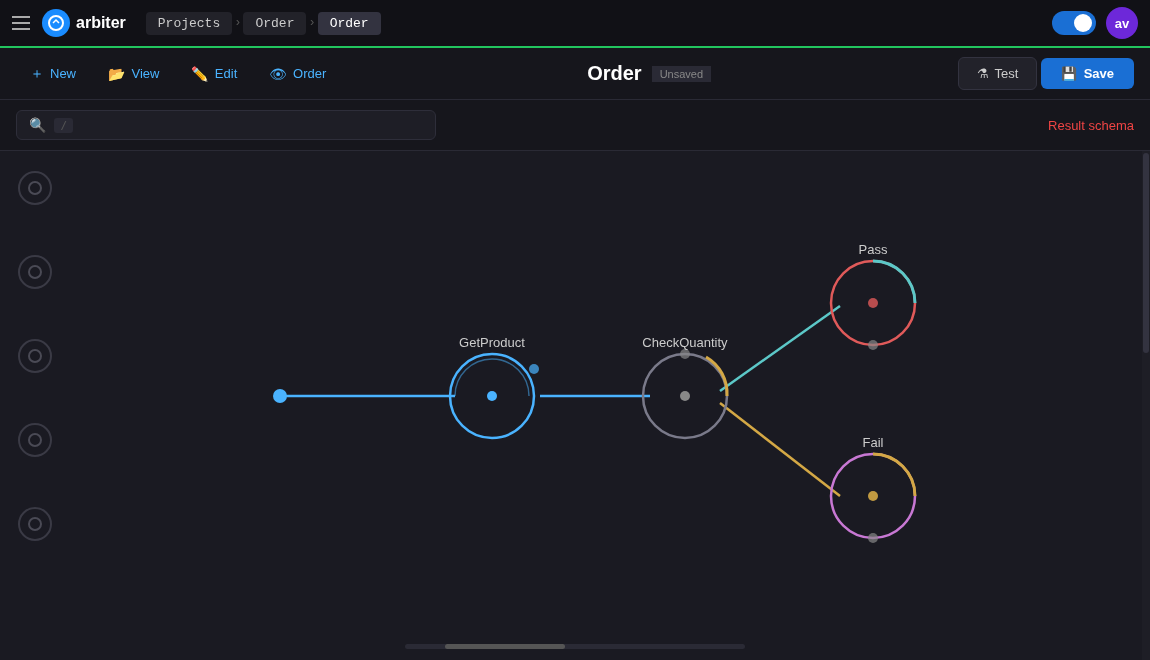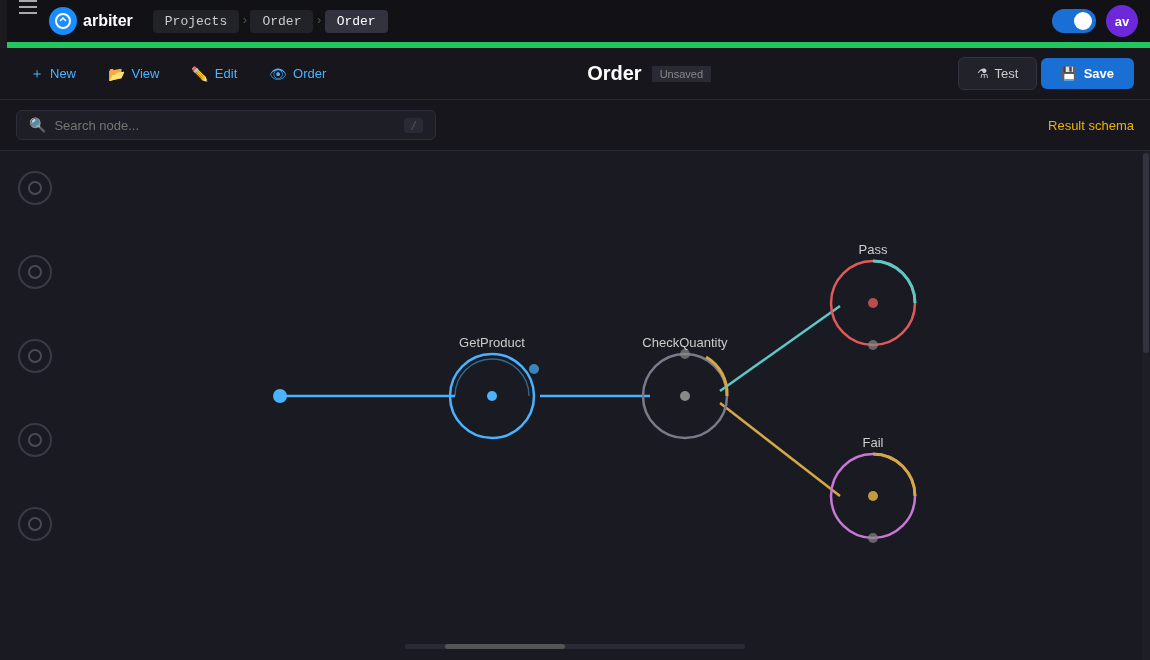--- a/index.html
+++ b/index.html
@@ -1,22 +1,22 @@
 <!DOCTYPE html>
 <html><head>
   <meta charset="utf-8">
   <style>
     * { margin: 0; padding: 0; box-sizing: border-box; }
     body { width: 1150px; height: 660px; background: #1a1a1f; color: #fff; font-family: -apple-system, BlinkMacSystemFont, 'Segoe UI', sans-serif; overflow: hidden; }
 
     
     .navbar {
-      display: flex; height: 48px;
-      background: #111116; border-bottom: 6px solid #22c55e;
-      padding: 0 12px; gap: 12px; margin-left: 7px;
+      display: flex; align-items: center; height: 48px;
+      background: #111116; border-bottom: 2px solid #22c55e;
+      padding: 0 12px; gap: 12px;
     }
     .hamburger { cursor: pointer; display: flex; flex-direction: column; gap: 4px; }
     .hamburger span { width: 18px; height: 2px; background: #aaa; display: block; }
     .logo { display: flex; align-items: center; gap: 6px; margin-right: 8px; }
     .logo-circle { width: 28px; height: 28px; border-radius: 50%; background: #1a8cff; display: flex; align-items: center; justify-content: center; font-size: 12px; font-weight: bold; }
     .logo-text { font-size: 16px; font-weight: 600; color: #fff; }
     .breadcrumb { display: flex; align-items: center; gap: 0; font-family: Liberation Mono, monospace; }
     .breadcrumb-item {
       padding: 4px 12px; font-size: 13px; color: #ccc;
       background: #222229; border-radius: 4px;
@@ -87,21 +87,21 @@
     }
     .search-icon { color: #555; font-size: 14px; }
     .search-input {
       background: transparent; border: none; outline: none;
       color: #aaa; font-size: 13px; width: 100%;
     }
     .search-slash {
       color: #555; background: #2a2a35; border-radius: 3px;
       padding: 1px 6px; font-size: 11px; font-family: monospace;
     }
-    .result-schema { margin-left: auto; color: #eab308; font-size: 13px; cursor: pointer; }
+    .result-schema { margin-left: auto; color: #ef4444; font-size: 13px; cursor: pointer; }
 
     
     .canvas {
       position: relative; flex: 1;
       background: #1a1a22;
       width: 100%; height: calc(660px - 48px - 52px - 50px);
       overflow: hidden;
     }
 
     
@@ -210,21 +210,20 @@
   </button>
   <button class="save-btn">
     <span>💾</span>
     <span>Save</span>
   </button>
 </div>
 
 <div class="search-bar">
   <div class="search-wrap">
     <span class="search-icon">🔍</span>
-    <input class="search-input" type="text" placeholder="Search node..." style="">
     <span class="search-slash">/</span>
   </div>
   <span class="result-schema">Result schema</span>
 </div>
 
 <div class="canvas">
 
   <div class="sidebar-circles">
     <div class="side-circle"></div>
     <div class="side-circle"></div>

